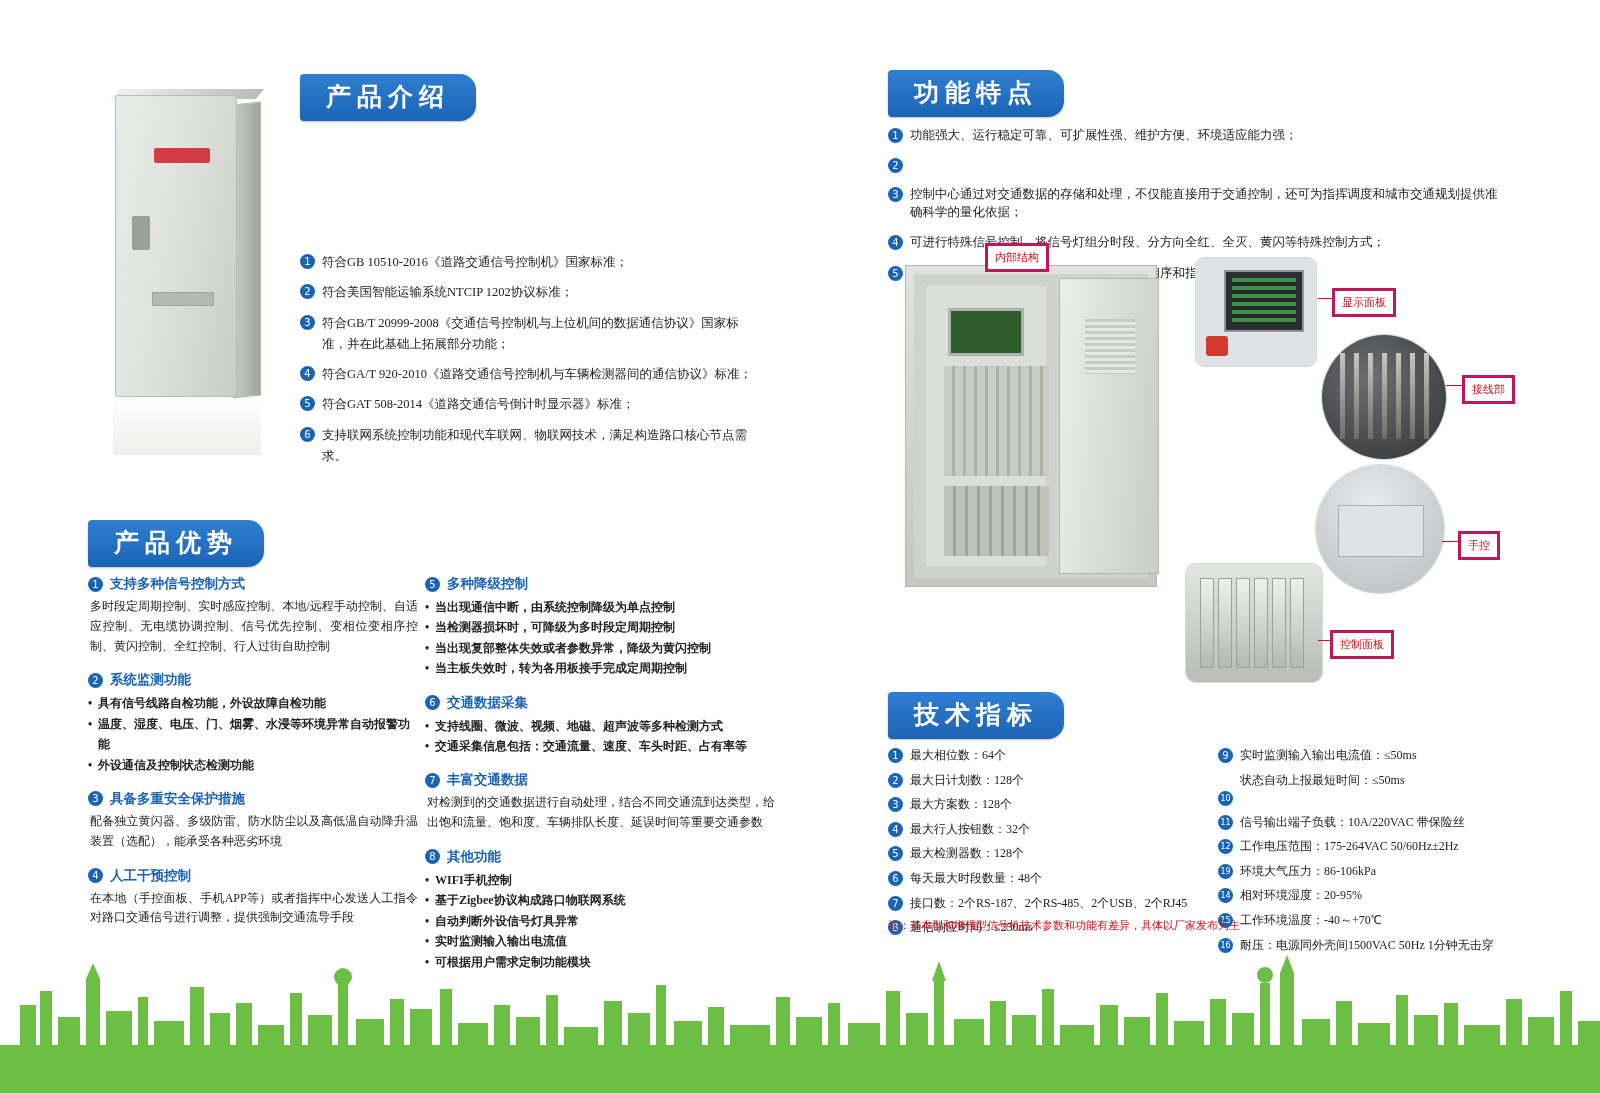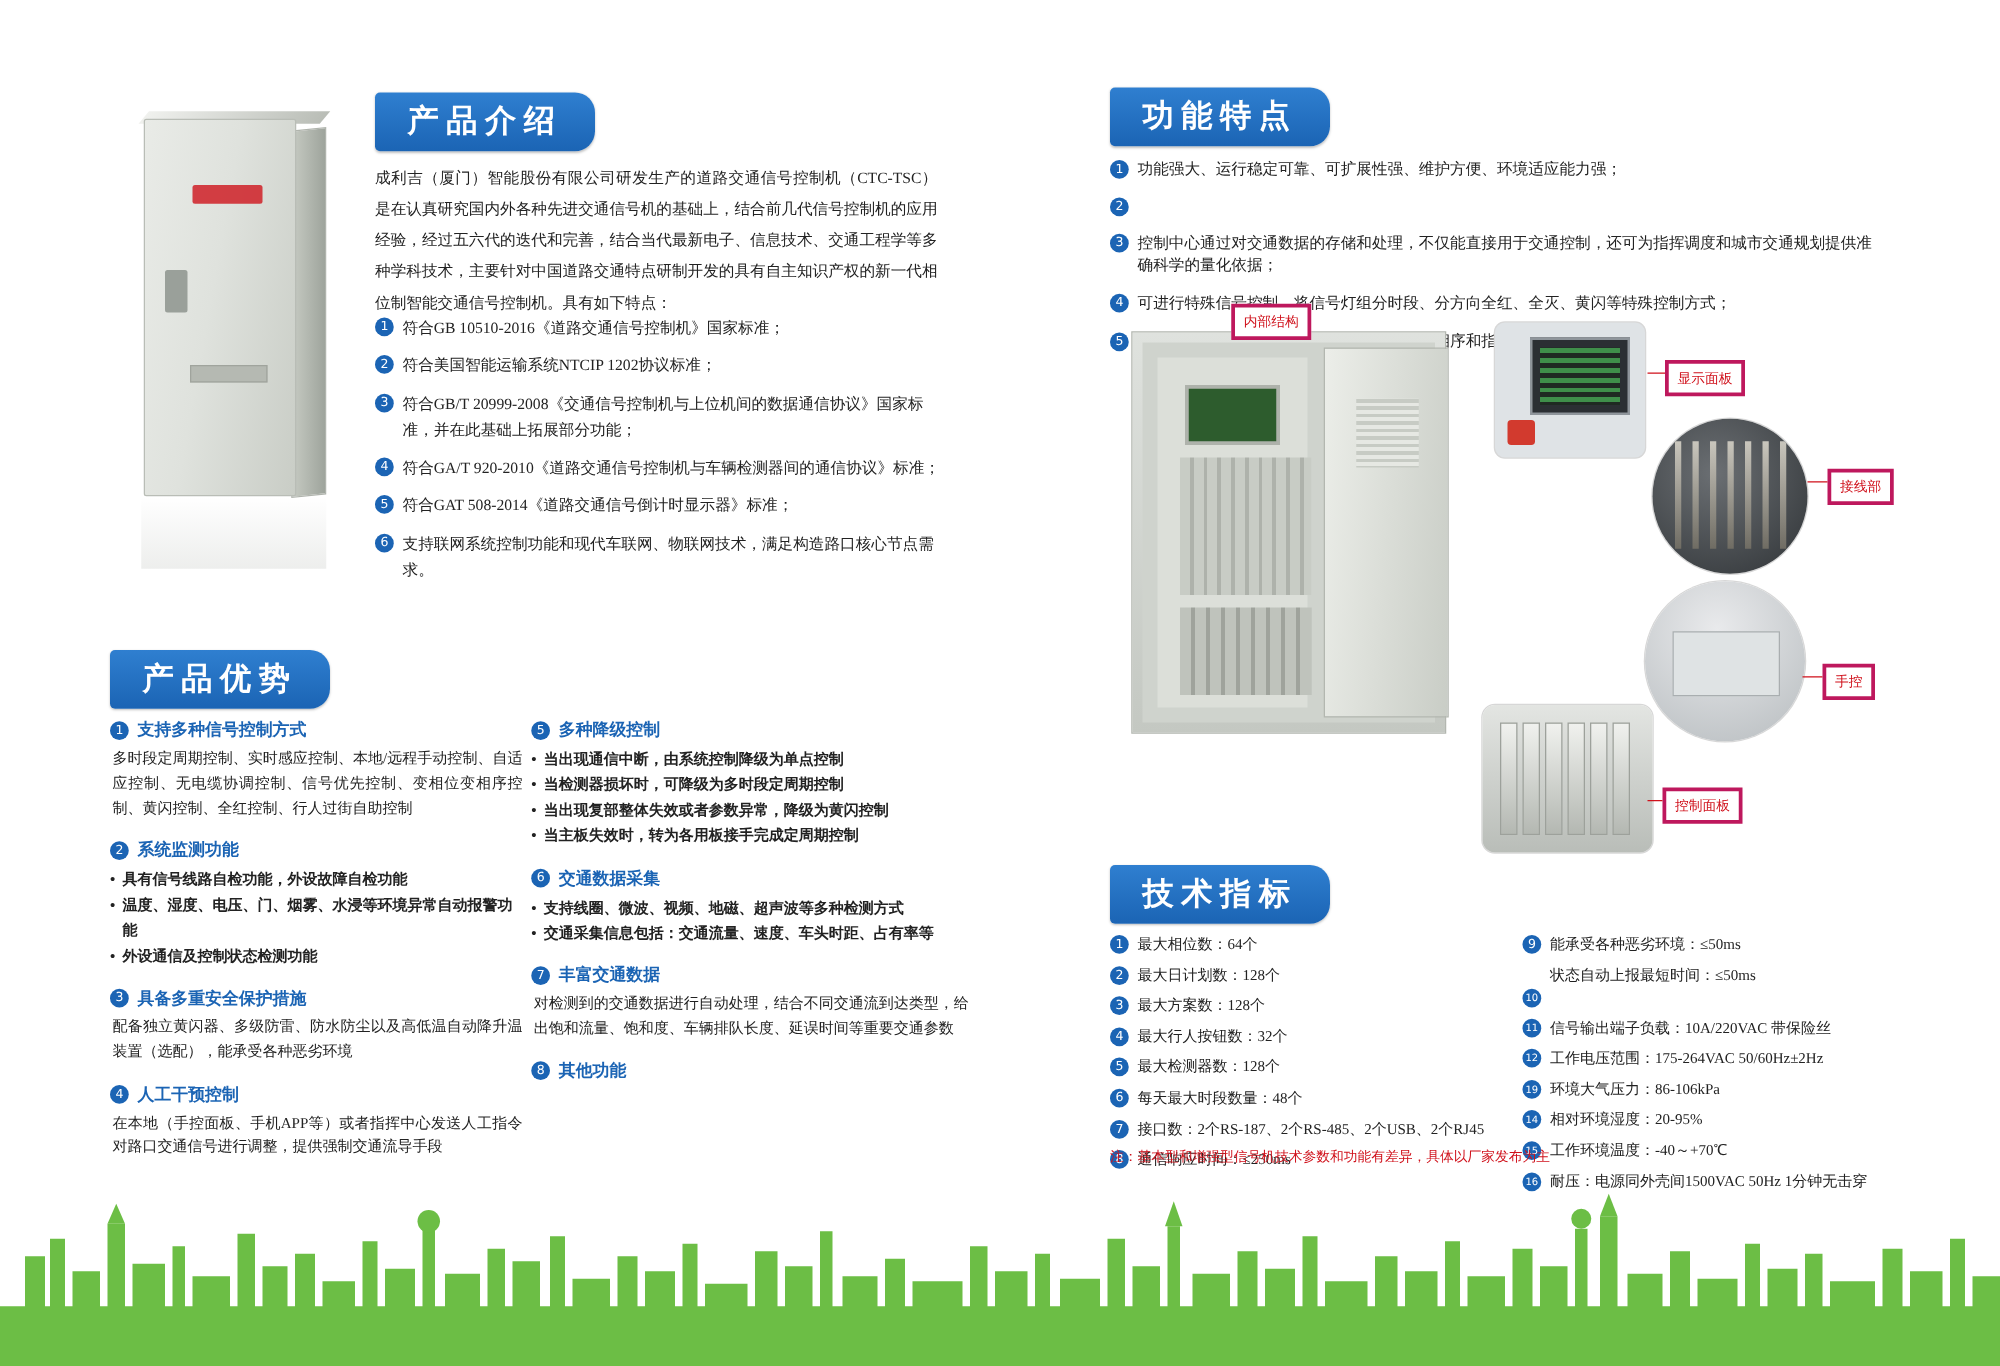--- a/index.html
+++ b/index.html
@@ -148,21 +148,20 @@
     <div class="cab-side"></div>
     <div class="cab-body">
       <div class="cab-logo"></div>
       <div class="cab-vent"></div>
       <div class="cab-panel"></div>
     </div>
     <div class="cab-shadow"></div>
   </div>
 
   <div class="sec-title" id="intro-title">产品介绍</div>
-  <div id="intro-body">成利吉（厦门）智能股份有限公司研发生产的道路交通信号控制机（CTC-TSC）是在认真研究国内外各种先进交通信号机的基础上，结合前几代信号控制机的应用经验，经过五六代的迭代和完善，结合当代最新电子、信息技术、交通工程学等多种学科技术，主要针对中国道路交通特点研制开发的具有自主知识产权的新一代相位制智能交通信号控制机。具有如下特点：</div>
 
   <div id="intro-list">
     <div class="li">
         <span class="num">1</span>
         <span class="txt">符合GB 10510-2016《道路交通信号控制机》国家标准；</span>
       </div>
     <div class="li">
         <span class="num">2</span>
         <span class="txt">符合美国智能运输系统NTCIP 1202协议标准；</span>
       </div>
@@ -322,20 +321,27 @@
           <span class="num">7</span>
           <span class="h">丰富交通数据</span>
         </div>
       <div class="adv-para">对检测到的交通数据进行自动处理，结合不同交通流到达类型，给出饱和流量、饱和度、车辆排队长度、延误时间等重要交通参数</div>
     </div>
     <div class="adv-item">
       <div class="adv-head">
           <span class="num">8</span>
           <span class="h">其他功能</span>
         </div>
+      <div class="adv-dots">
+        <div>WIFI手机控制</div>
+        <div>基于Zigbee协议构成路口物联网系统</div>
+        <div>自动判断外设信号灯具异常</div>
+        <div>实时监测输入输出电流值</div>
+        <div>可根据用户需求定制功能模块</div>
+      </div>
     </div>
   </div>
 
   <div class="sec-title" id="tech-title">技术指标</div>
 
   <div class="tech-col" id="tech-col1">
     <div class="tech-li">
         <span class="num">1</span>
         <span class="txt">最大相位数：64个</span>
       </div>
@@ -365,21 +371,21 @@
       </div>
     <div class="tech-li">
         <span class="num">8</span>
         <span class="txt">通信响应时间：≤250ms</span>
       </div>
   </div>
 
   <div class="tech-col" id="tech-col2">
     <div class="tech-li">
         <span class="num">9</span>
-        <span class="txt">能承受各种恶劣环境：≤50ms</span>
+        <span class="txt">实时监测输入输出电流值：≤50ms</span>
       </div>
     <div class="tech-li">
         <span class="num" style="font-size:8px;margin-top:18px;">10</span>
         <span class="txt">状态自动上报最短时间：≤50ms</span>
       </div>
     <div class="tech-li">
         <span class="num" style="font-size:8px;">11</span>
         <span class="txt">信号输出端子负载：10A/220VAC 带保险丝</span>
       </div>
     <div class="tech-li">

